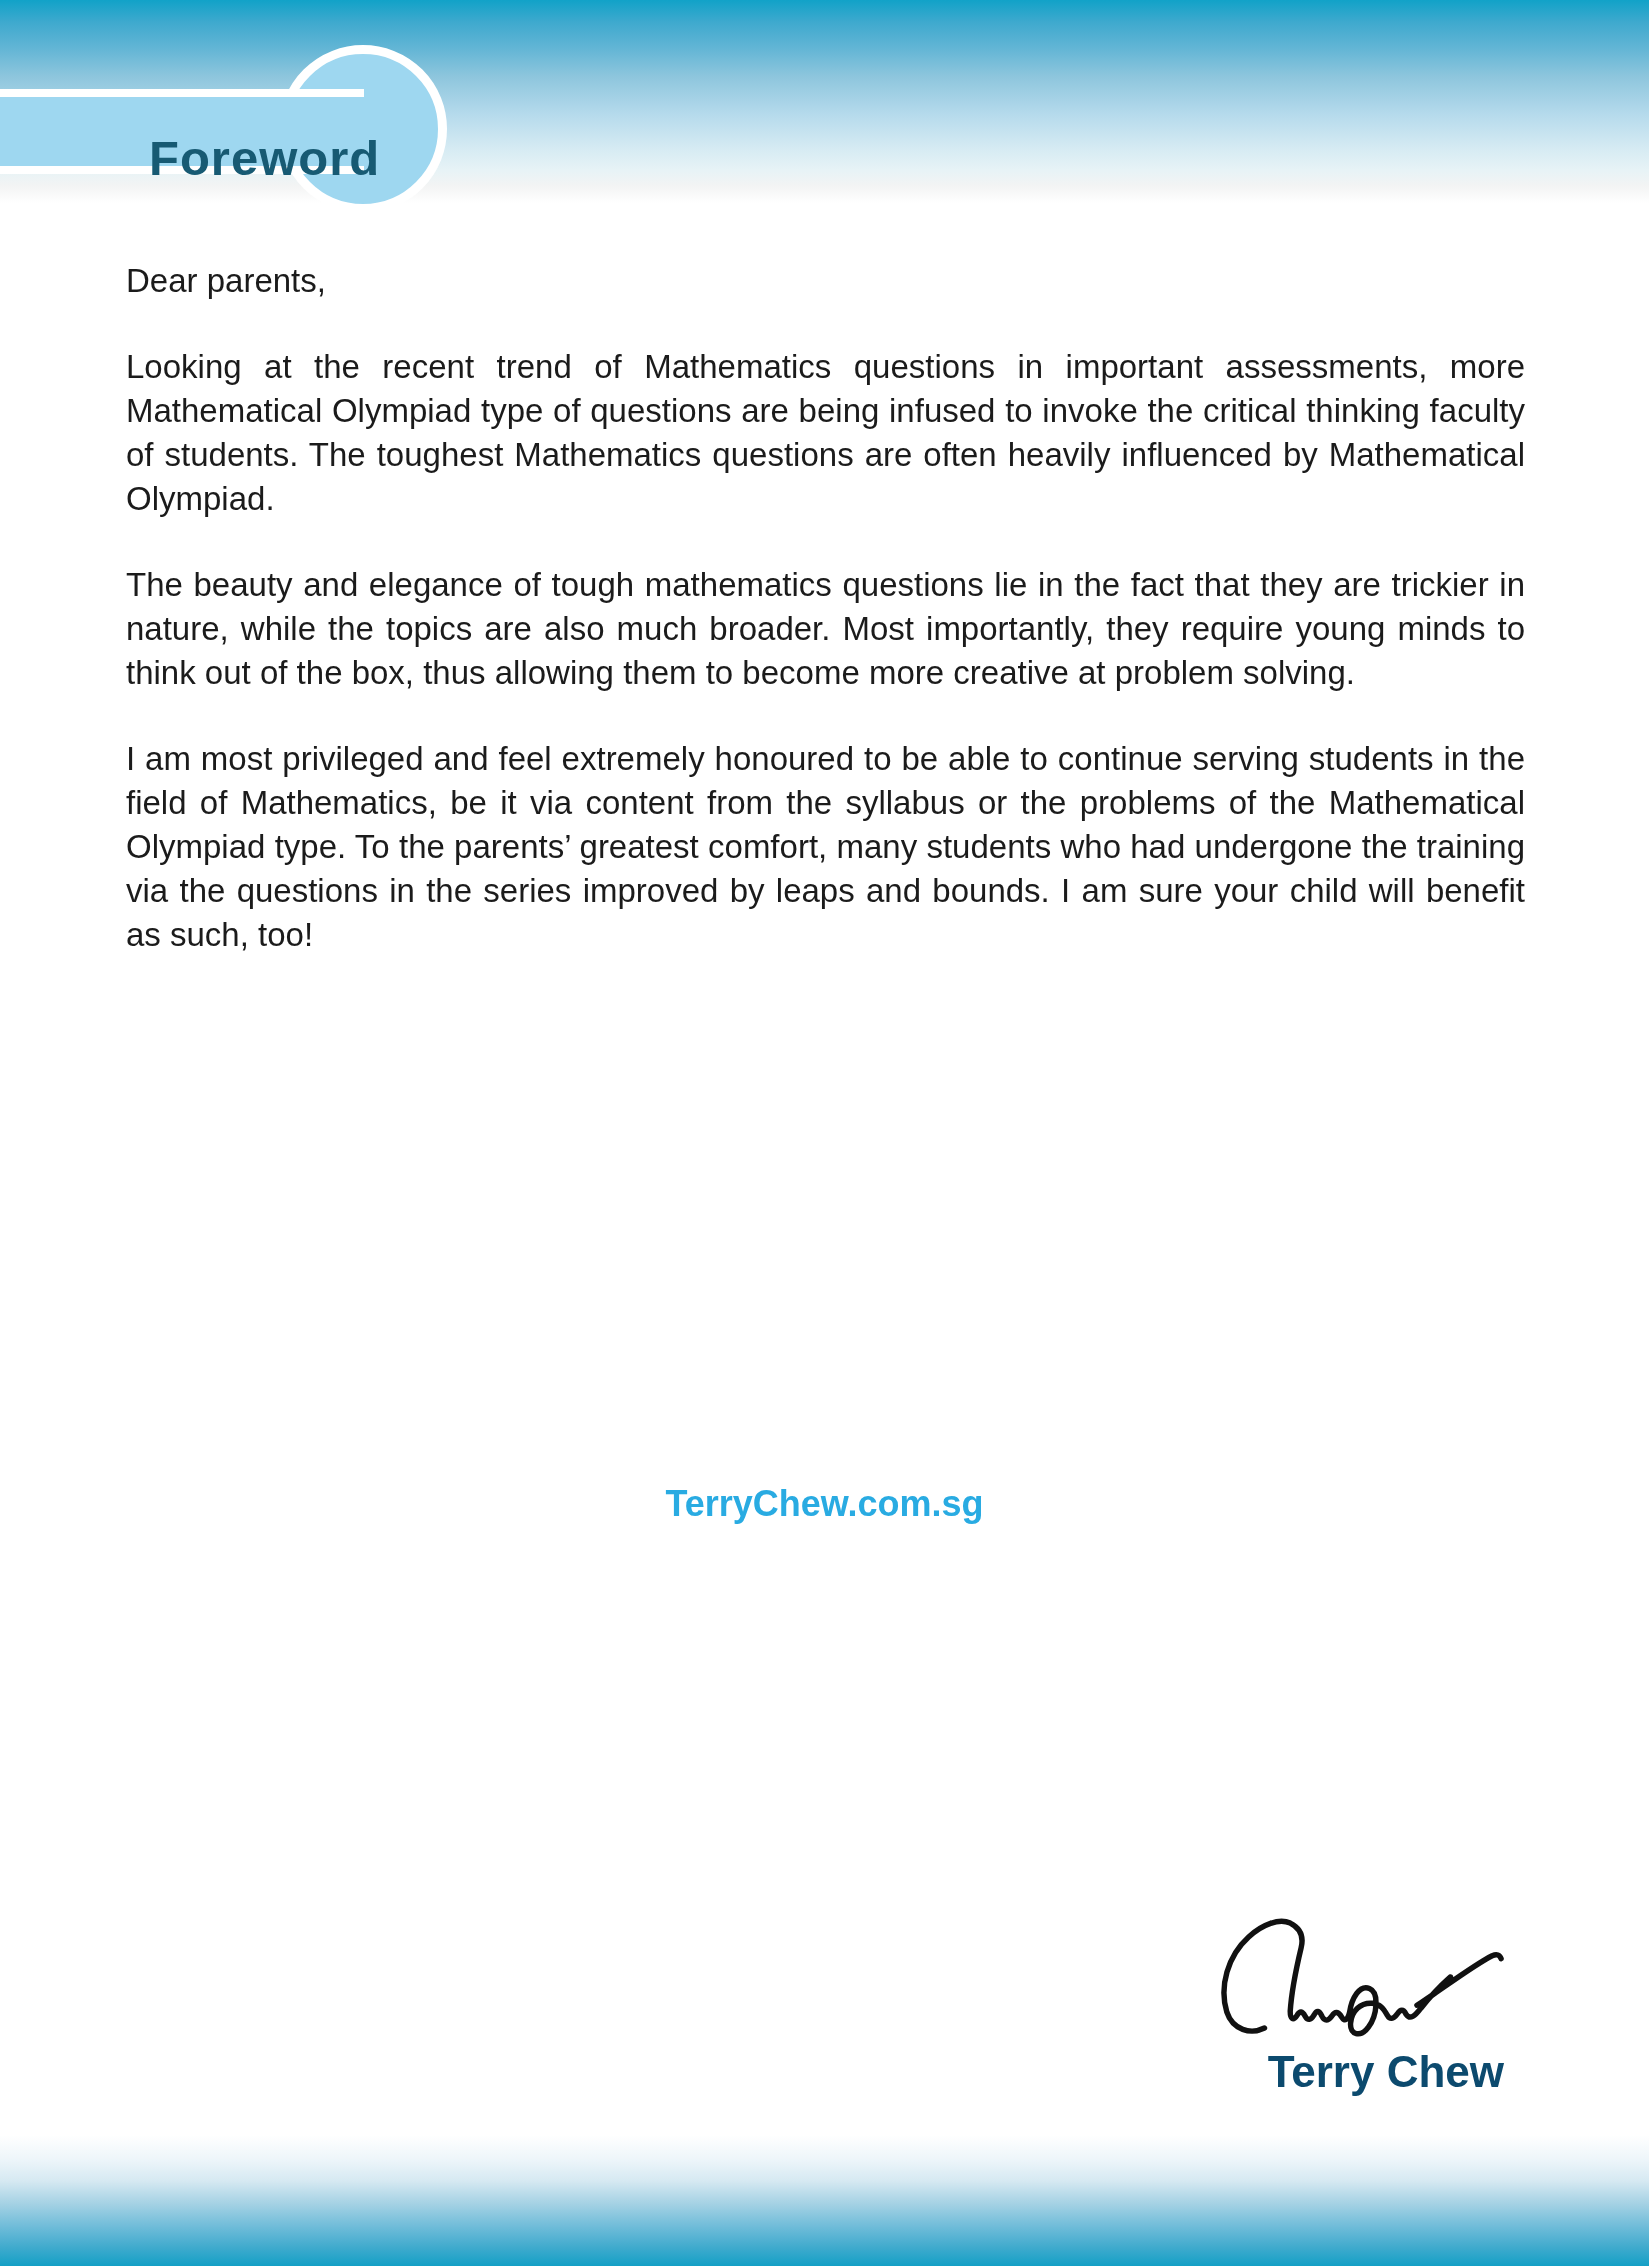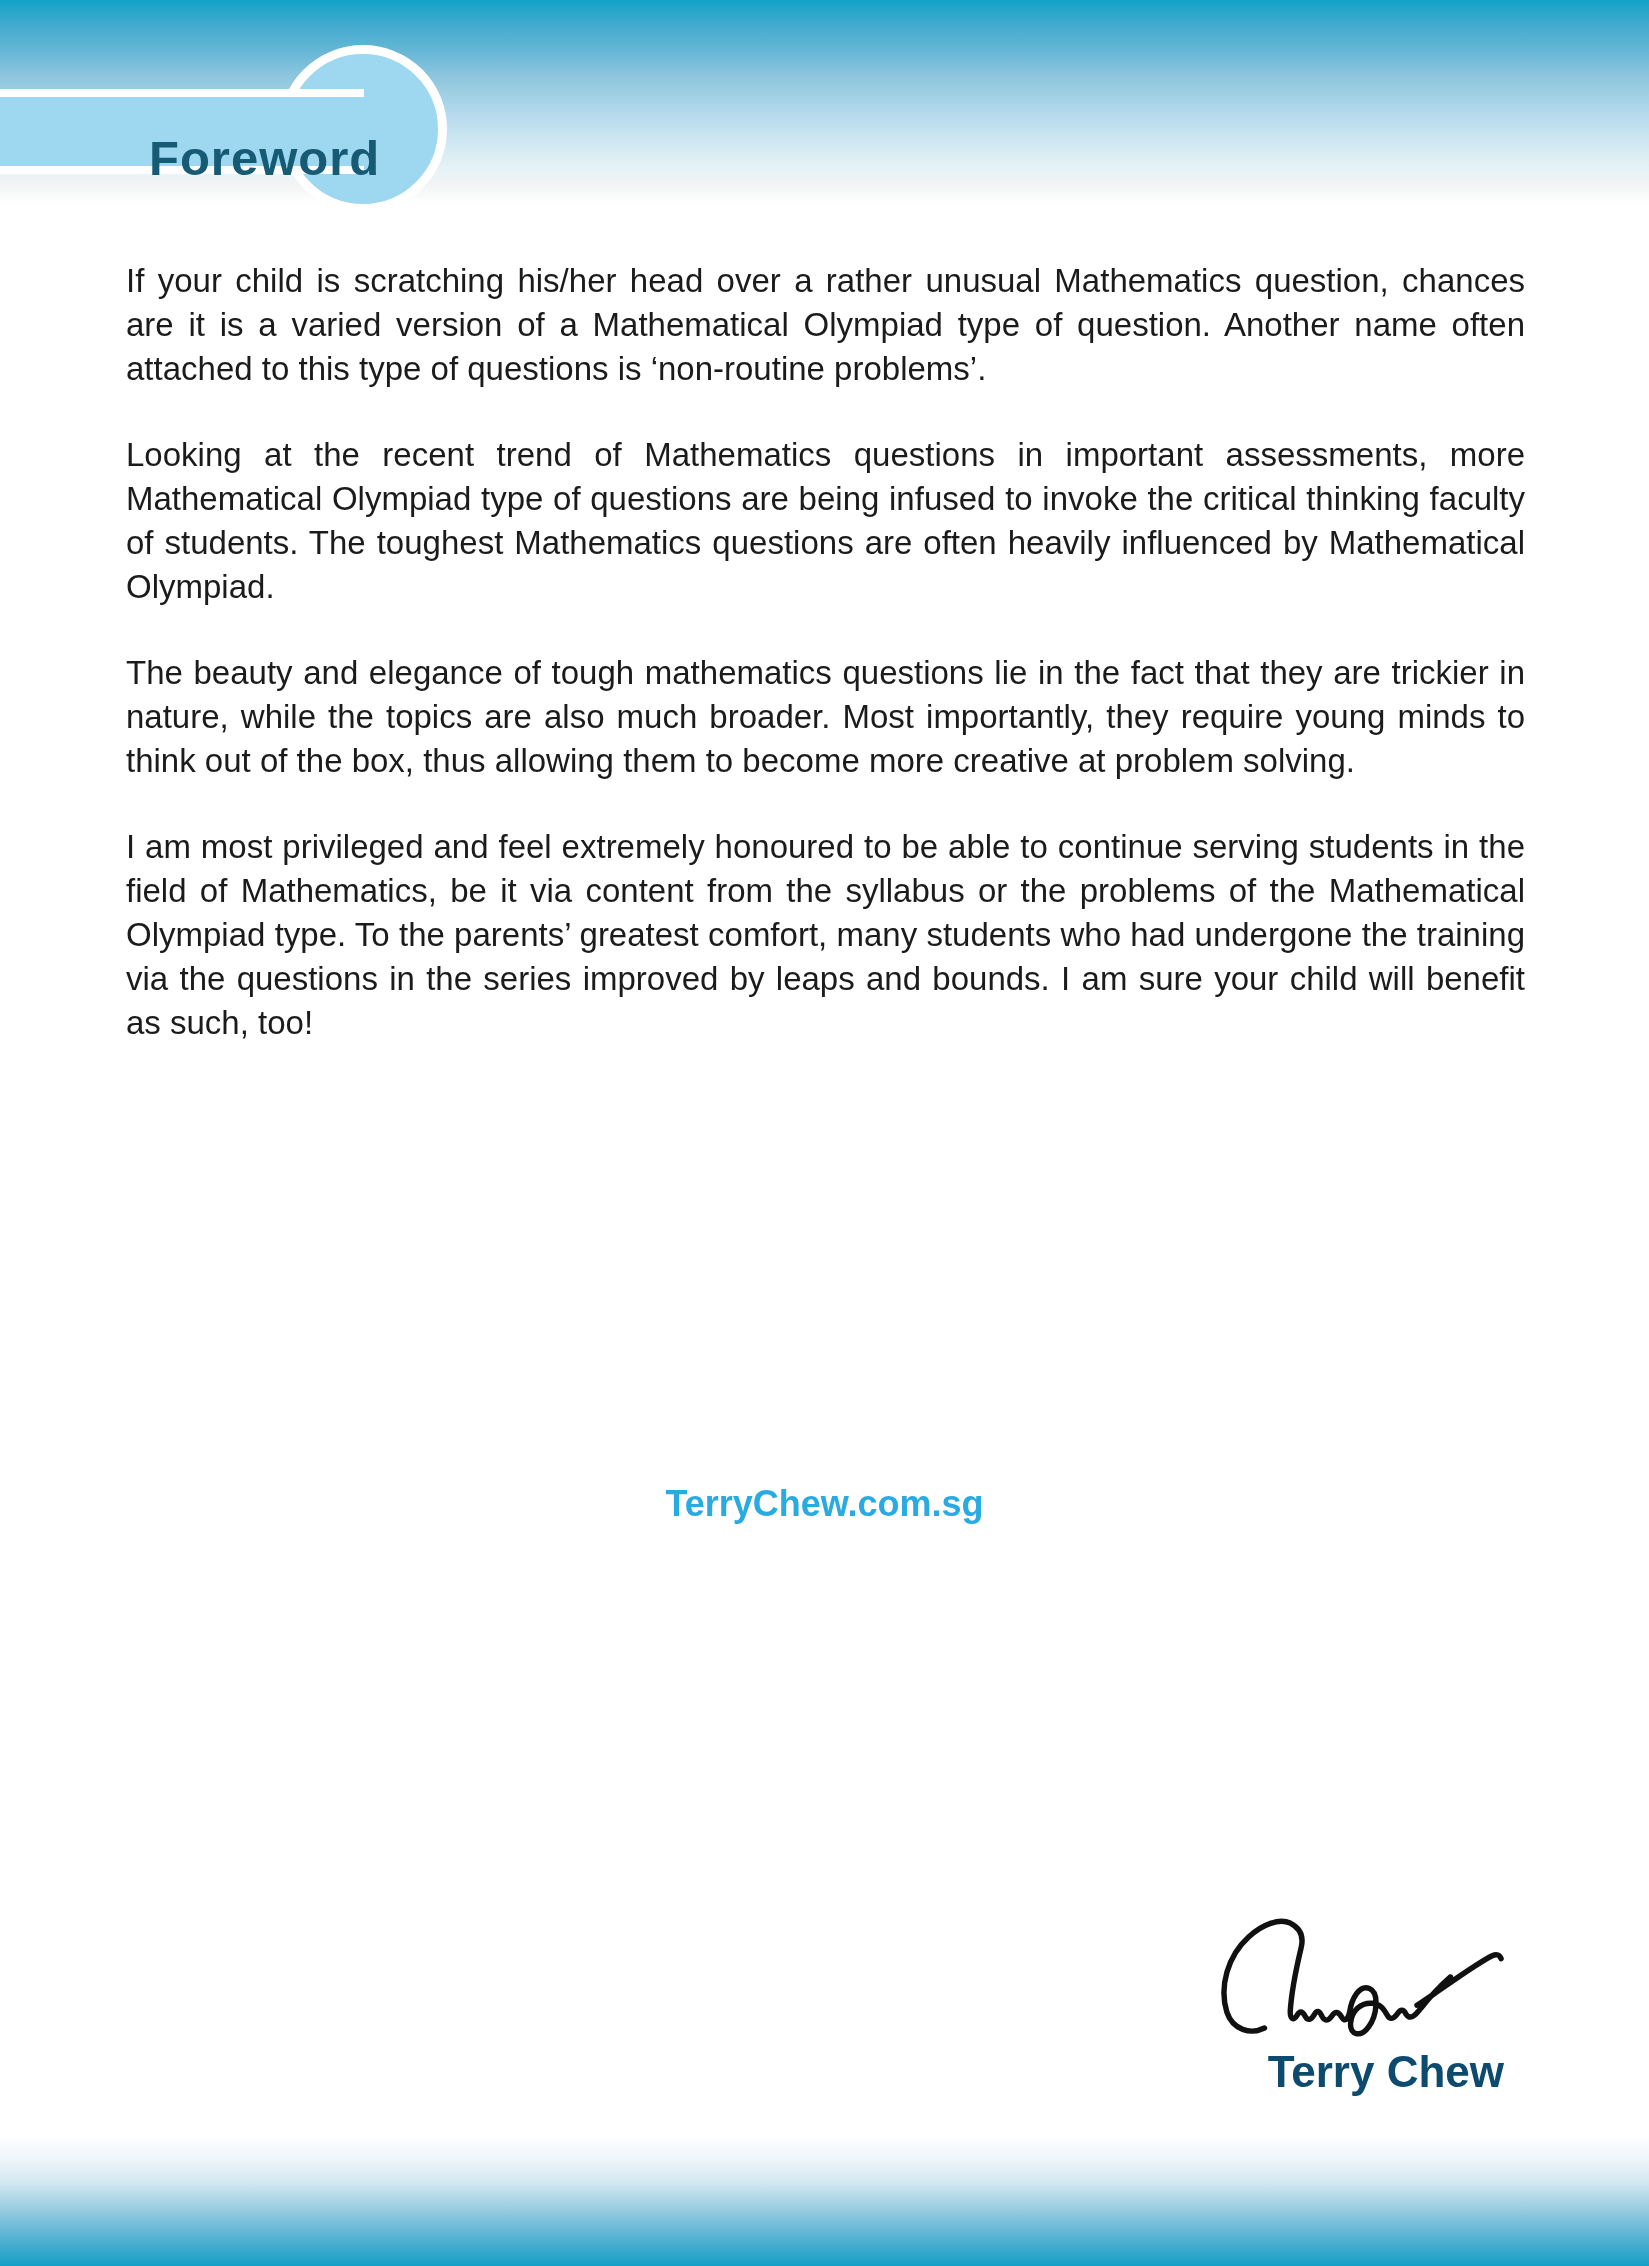--- a/index.html
+++ b/index.html
@@ -135,21 +135,21 @@
 
 <div class="page">
 
   <header class="top-band">
     <div class="foreword-disc"></div>
     <div class="foreword-bar"></div>
     <h1 class="page-title">Foreword</h1>
   </header>
 
   <main class="letter">
-    <p>If your child is scratching his/her head over a rather unusual Mathematics question, chances are it is a varied version of a Mathematical Olympiad type of question. Another name often attached to this type of questions is ‘non-routine problems’.</p>
+    <p class="salutation">Dear parents,</p>
     <p>Looking at the recent trend of Mathematics questions in important assessments, more Mathematical Olympiad type of questions are being infused to invoke the critical thinking faculty of students. The toughest Mathematics questions are often heavily influenced by Mathematical Olympiad.</p>
     <p>The beauty and elegance of tough mathematics questions lie in the fact that they are trickier in nature, while the topics are also much broader. Most importantly, they require young minds to think out of the box, thus allowing them to become more creative at problem solving.</p>
     <p>I am most privileged and feel extremely honoured to be able to continue serving students in the field of Mathematics, be it via content from the syllabus or the problems of the Mathematical Olympiad type. To the parents’ greatest comfort, many students who had undergone the training via the questions in the series improved by leaps and bounds. I am sure your child will benefit as such, too!</p>
   </main>
 
   <div class="cta">
     <a class="cta-link" href="#">TerryChew.com.sg</a>
   </div>
 
   <svg class="signature-svg" viewBox="0 0 300 145" xmlns="http://www.w3.org/2000/svg" aria-hidden="true">

